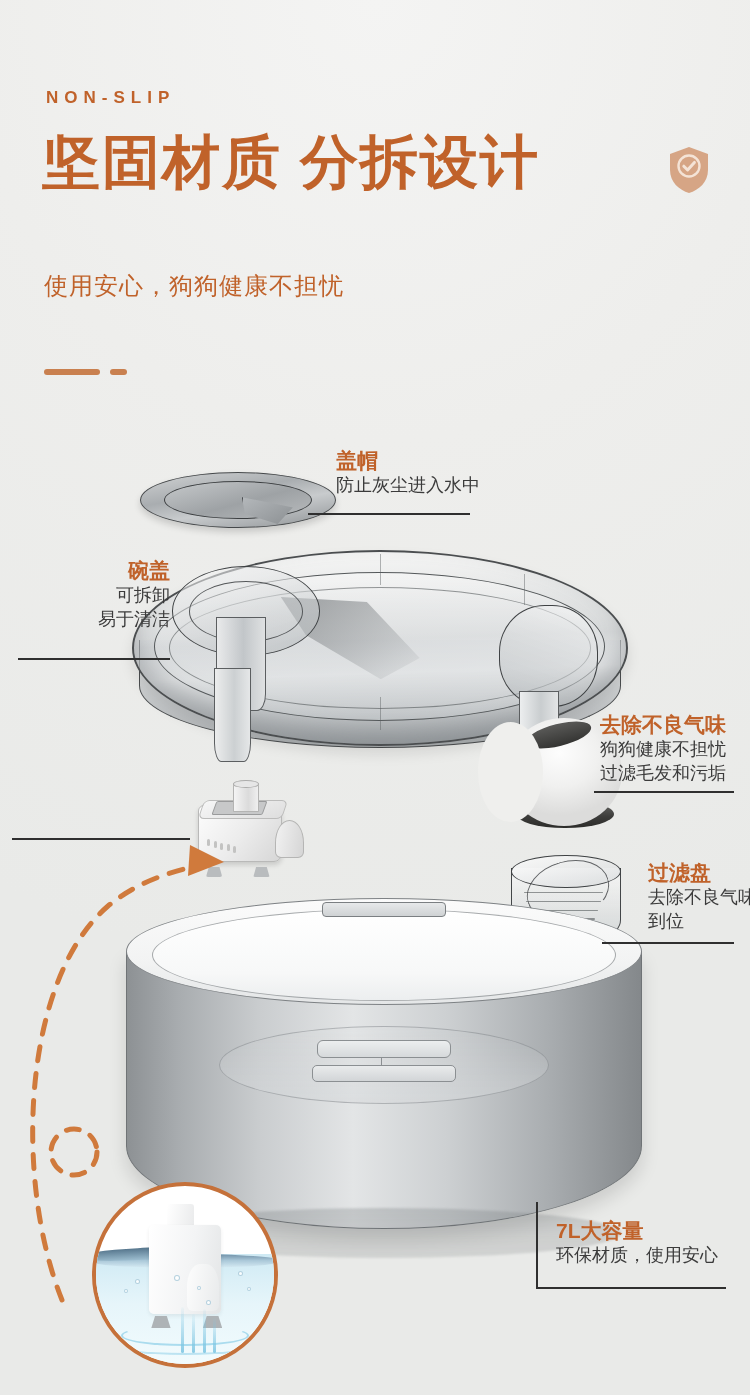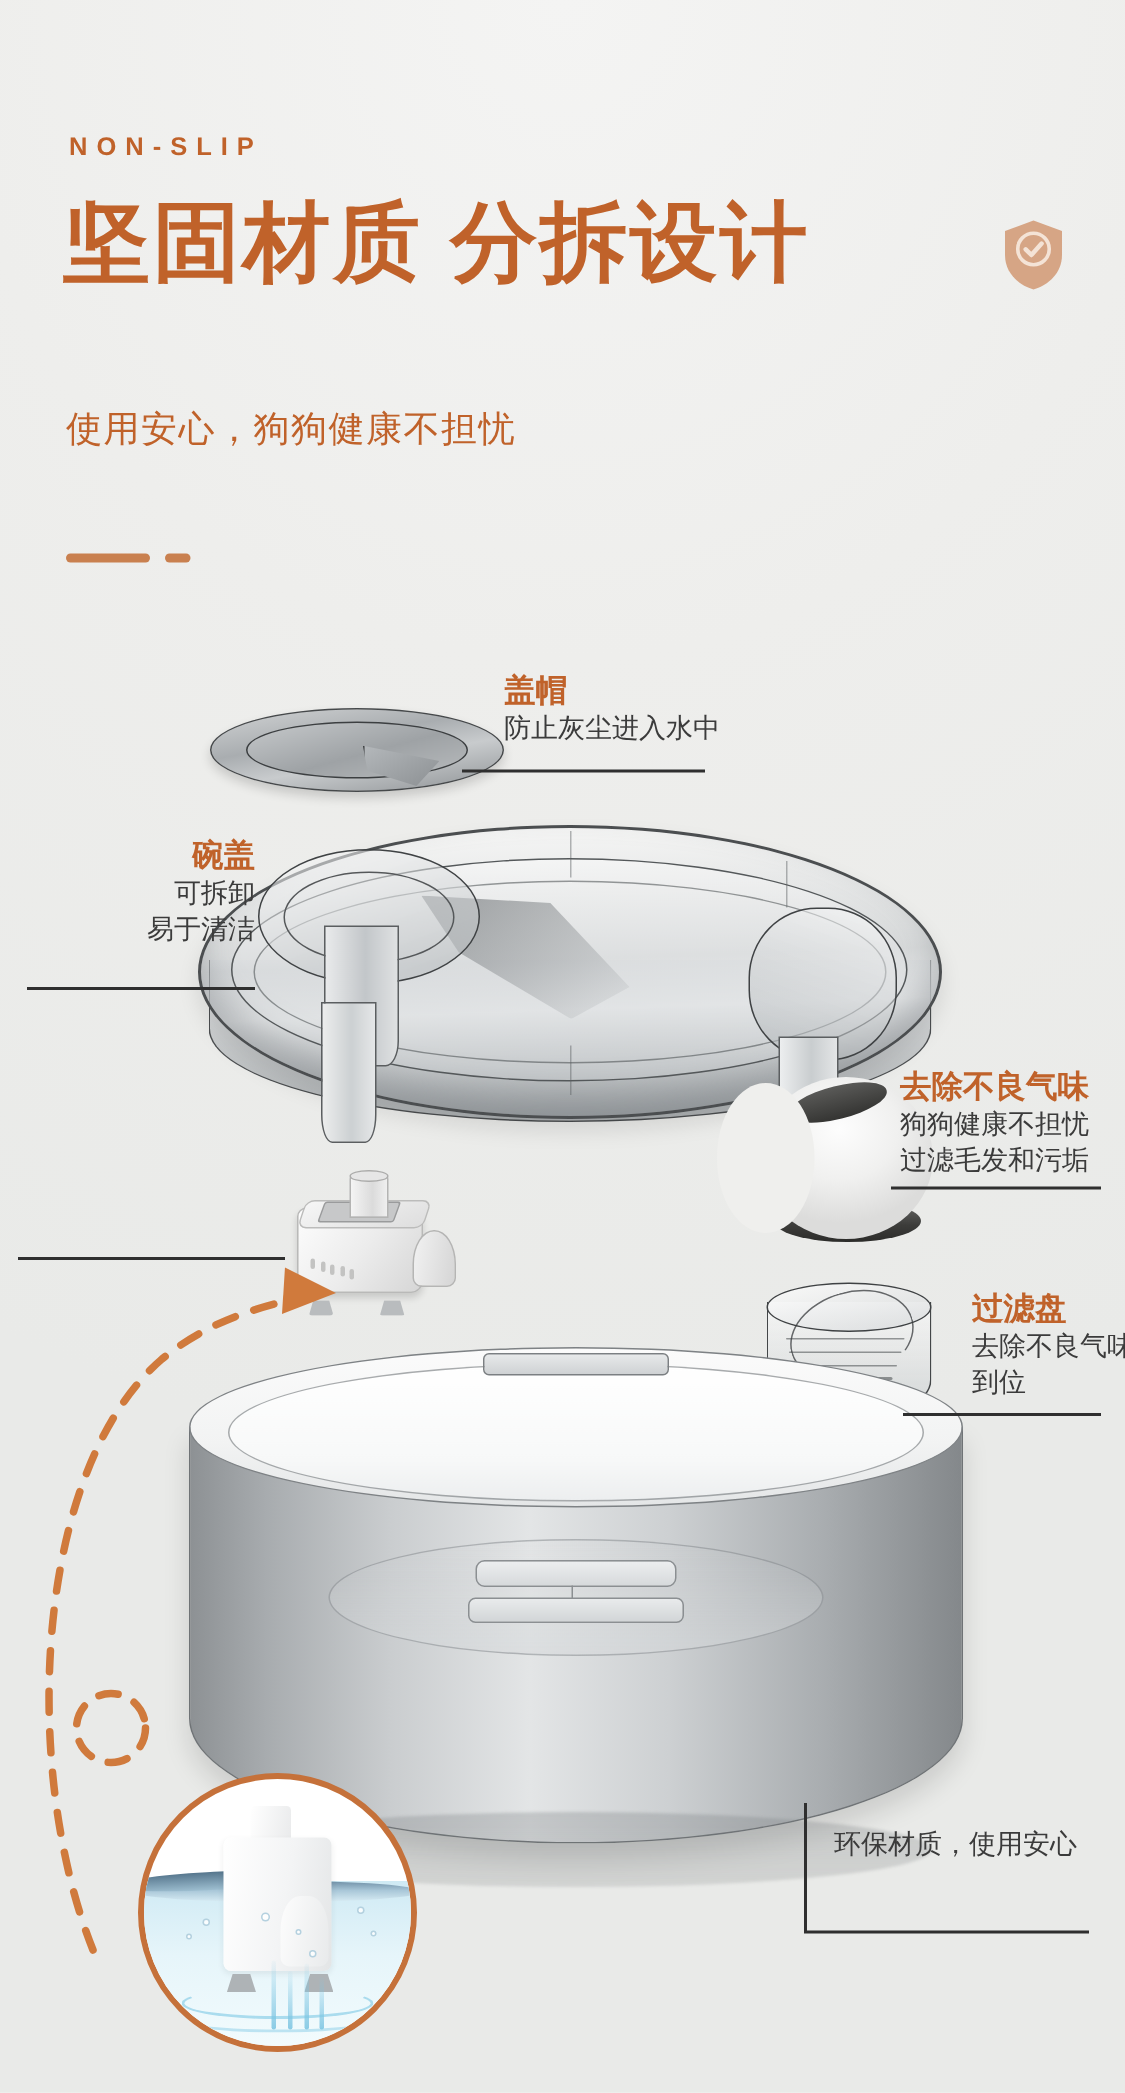--- a/index.html
+++ b/index.html
@@ -535,16 +535,17 @@
   </div>
 
 
   <div class="callout" style="left:648px;top:860px;">
     <div class="ttl">过滤盘</div>
     <div class="sub">去除不良气味</div>
     <div class="sub">到位</div>
   </div>
 
   <div class="callout" style="left:556px;top:1218px;">
+    <div class="ttl">7L大容量</div>
     <div class="sub">环保材质，使用安心</div>
   </div>
 
 </div>
 
 </body></html>

